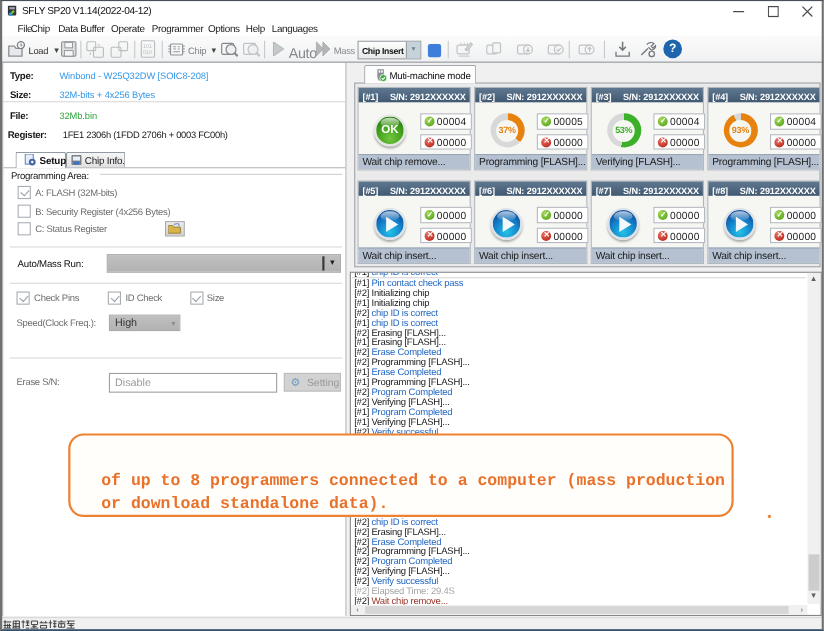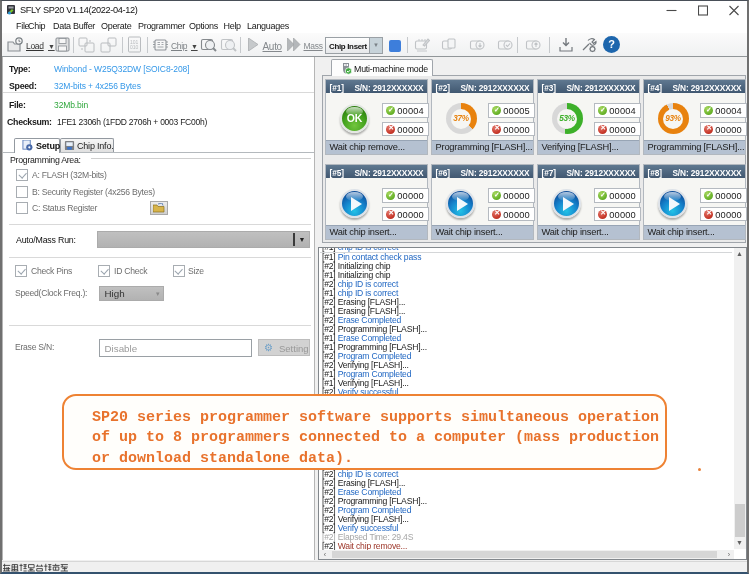--- a/index.html
+++ b/index.html
@@ -6,21 +6,21 @@
 html,body { width:749px; height:574px; overflow:hidden; }
 body { font-family:"Liberation Sans", sans-serif; background:#f0f0f0; position:relative; }
 .abs { position:absolute; }
 #winborder { left:0; top:0; width:749px; height:574px; border-left:2px solid #707070; border-right:2px solid #707070; border-bottom:2px solid #34526e; border-top:1.2px solid #494f58; z-index:50; pointer-events:none; }
 #titlebar { left:0; top:0; width:749px; height:20px; background:#ffffff; z-index:5; }
 #titletext { left:20px; top:5px; font-size:9.2px; color:#111; letter-spacing:-0.35px; }
 #menubar { left:0; top:20px; width:749px; height:13px; background:#ffffff; z-index:5; }
 .mi { position:absolute; top:1px; font-size:9px; color:#1a1a1a; letter-spacing:-0.3px; }
 #toolbar { left:0; top:33px; width:749px; height:24px; background:linear-gradient(#fbfbfb,#f0f1f2); border-bottom:1px solid #919699; z-index:5; }
 .tbsep { position:absolute; top:4px; width:1px; height:16px; background:#c6c9cc; }
-.tbtext { position:absolute; font-size:9px; color:#444; top:8px; letter-spacing:-0.3px;text-decoration:underline; }
+.tbtext { position:absolute; font-size:9px; color:#444; top:8px; letter-spacing:-0.3px; }
 #leftpanel { left:2px; top:57px; width:313px; height:503px; background:#ffffff; border-right:1px solid #b5b5b5; border-left:1px solid #b5b5b5; z-index:4; }
 .lbl { position:absolute; font-size:8.8px; color:#1a1a1a; font-weight:bold; letter-spacing:-0.3px; }
 .val { position:absolute; font-size:8.5px; letter-spacing:-0.1px; }
 .grayl { position:absolute; font-size:8.6px; color:#6d6d6d; letter-spacing:-0.25px; }
 .sepline { position:absolute; height:1px; background:#d9d9d9; }
 .cb { position:absolute; width:12px; height:12px; background:#fff; border:1px solid #a8adb2; }
 .cb.checked:after { content:""; position:absolute; left:1.5px; top:2px; width:6px; height:3.5px; border-left:1.6px solid #9aa4ae; border-bottom:1.6px solid #9aa4ae; transform:rotate(-48deg); }
 .combod { position:absolute; background:linear-gradient(#c0c0c0,#b2b2b2); border:1px solid #ababab; color:#555; font-size:9.8px; }
 .tabA { position:absolute; background:#fff; border:1px solid #9399a0; border-bottom:none; border-radius:2px 2px 0 0; z-index:2;}
 .tabB { position:absolute; background:linear-gradient(#f6f6f6,#e0e0e0); border:1px solid #9399a0; border-bottom:none; border-radius:2px 2px 0 0; }
@@ -30,21 +30,21 @@
 .chead { position:absolute; left:0; top:0; width:101px; height:13px; background:linear-gradient(#5f7890,#415871); color:#fff; font-size:8.3px; font-weight:bold; letter-spacing:-0.1px; }
 .cfoot { position:absolute; left:0; bottom:0; width:101px; height:14px; background:#b5c1d1; border-top:1px solid #98a5b5; color:#1a1a1a; font-size:9.3px; line-height:13px; padding-left:4px; white-space:nowrap; overflow:hidden; letter-spacing:-0.2px;}
 .cntbox { position:absolute; left:56.5px; width:46.5px; height:14.5px; background:#fff; border:1px solid #b5bac0; }
 .badge { position:absolute; left:3px; top:2px; width:9px; height:9px; border-radius:50%; }
 .badge.g { background:radial-gradient(circle at 35% 30%, #a8d85e, #6cb52d 60%, #4f9a14); }
 .badge.r { background:radial-gradient(circle at 35% 30%, #e2766a, #c93a2c 60%, #a62315); }
 .badge:after { position:absolute; color:#fff; font-size:7px; left:2px; top:-0.5px; font-weight:bold; }
 .badge.g:after { content:"\2713"; }
 .badge.r:after { content:"\2715"; left:2.2px; }
 .cnum { position:absolute; right:3.5px; top:2px; font-size:9.3px; color:#222; letter-spacing:0.2px; }
-.donut { position:absolute; left:14px; top:10px; width:31px; height:31px; border-radius:50%;font-style:italic; }
+.donut { position:absolute; left:14px; top:10px; width:31px; height:31px; border-radius:50%; }
 .donut .hole { position:absolute; left:5.5px; top:5.5px; width:20px; height:20px; border-radius:50%; background:#f6f6f3; text-align:center; font-size:8.2px; font-weight:bold; line-height:20px; letter-spacing:-0.3px; }
 .okbtn { position:absolute; left:14.5px; top:11px; width:29px; height:29px; border-radius:50%; background:radial-gradient(circle at 50% 78%, #72c53e, #43a21d 48%, #2d820e 78%, #226c08 100%); border:2px solid #e3e7e3; box-shadow:0 2px 2px rgba(0,0,0,0.3); color:#fff; font-weight:bold; font-size:10.5px; text-align:center; line-height:25px; }
 .okbtn:before { content:""; position:absolute; left:4px; top:1px; width:17px; height:9px; border-radius:50%; background:linear-gradient(rgba(255,255,255,0.75), rgba(255,255,255,0.05)); }
 .playbtn { position:absolute; left:14.5px; top:11px; width:29px; height:29px; border-radius:50%; background:radial-gradient(circle at 50% 80%, #22c2e6, #1583cc 45%, #0d4f9c 80%, #0a4088 100%); border:2px solid #dde2e8; box-shadow:0 2px 2px rgba(0,0,0,0.3); }
 .playbtn:after { content:""; position:absolute; left:8.5px; top:5.5px; border-left:11px solid #f2f8fc; border-top:7px solid transparent; border-bottom:7px solid transparent; }
 .playbtn:before { content:""; position:absolute; left:4px; top:1px; width:17px; height:9px; border-radius:50%; background:linear-gradient(rgba(255,255,255,0.7), rgba(255,255,255,0.05)); z-index:1; }
 #logbox { left:318px; top:247px; width:429px; height:313px; background:#fff; border:1px solid #82878c; z-index:4; overflow:hidden; }
 .ll { position:absolute; left:3px; height:9.06px; font-size:8.6px; line-height:9.2px; white-space:pre; letter-spacing:-0.2px; }
 .lb { color:#2268c3; } .lk { color:#1a1a1a; } .lg { color:#a6a6a6; } .lr { color:#9c3528; }
 .sbar { position:absolute; background:#f0f0f0; }
@@ -127,21 +127,21 @@
     </svg>
   <svg class="abs" style="left:220px;top:4px" width="17" height="16" viewBox="0 0 17 16" fill="none" stroke="#c0c3c6" stroke-width="1.1">
       <rect x="1.5" y="2.5" width="11" height="10" rx="1.5"></rect>
       <circle cx="10" cy="8" r="4.5" fill="#eef0f2"></circle>
       <path d="M13 11 L16 14" stroke-width="2"></path>
     </svg>
   <div class="tbsep" style="left:240px"></div>
   <svg class="abs" style="left:248px;top:5px" width="11" height="13" viewBox="0 0 11 13">
       <path d="M0.5 0 L10 6.5 L0.5 13 Z" fill="#c6c9cb" stroke="#a3a6a9" stroke-width="0.7"></path>
     </svg>
-  <span class="tbtext" style="left:262.5px;font-size:10px;color:#85898d">Auto</span>
+  <span class="tbtext" style="left:262.5px;font-size:13px;color:#85898d">Auto</span>
   <svg class="abs" style="left:287px;top:5px" width="14" height="13" viewBox="0 0 14 13">
       <path d="M0.5 0 L7 6.5 L0.5 13 Z" fill="#b4b7ba" stroke="#9a9da0" stroke-width="0.6"></path>
       <path d="M6.5 0 L13 6.5 L6.5 13 Z" fill="#b4b7ba" stroke="#9a9da0" stroke-width="0.6"></path>
     </svg>
   <span class="tbtext" style="left:303.5px;font-size:8.5px;color:#85898d">Mass</span>
   <div class="abs" style="left:325px;top:4px;width:58px;height:17px;background:linear-gradient(#fefefe,#e6e8ea);border:1px solid #9aa0a5;">
     <span style="position:absolute;left:3px;top:3.5px;font-size:7.9px;color:#111;font-weight:bold;letter-spacing:-0.3px;white-space:nowrap">Chip Insert</span>
     <div style="position:absolute;right:0;top:0;width:13px;height:15px;background:#c7d3da;border-left:1px solid #9aa0a5;text-align:center;font-size:6px;line-height:15px;color:#7b8288">▼</div>
   </div>
   <div class="abs" style="left:389px;top:7px;width:12px;height:12px;background:#3d7edb;border-radius:2px;"></div>
@@ -180,26 +180,26 @@
       <path d="M2 13 L8 7"></path>
       <path d="M7 3.5 C8.5 1.5 11.5 1 13.5 2.5 L11 5 L12.5 6.5 L15 4.5 C15.5 6.5 13 9 10.5 8 L8.5 6" stroke-width="1.1"></path>
       <circle cx="11.5" cy="12" r="2.4" stroke-width="1.1"></circle>
       <path d="M11.5 8.9 L11.5 9.7 M11.5 14.3 L11.5 15.1 M8.4 12 L9.2 12 M13.8 12 L14.6 12 M9.3 9.8 L9.9 10.4 M13.1 13.6 L13.7 14.2 M13.7 9.8 L13.1 10.4 M9.9 13.6 L9.3 14.2" stroke-width="0.9"></path>
     </svg>
   <div class="abs" style="left:603px;top:3px;width:17px;height:17px;background:#1d66ad;border-radius:50%;color:#fff;font-weight:bold;font-size:11px;text-align:center;line-height:17px;">?</div>
 </div>
 <div class="abs" id="leftpanel">
   <span class="lbl" style="left:6px;top:7px">Type:</span>
   <span class="val" style="left:51px;top:7px;color:#3598e8">Winbond - W25Q32DW [SOIC8-208]</span>
-  <span class="lbl" style="left:6px;top:24px">Speed:</span>
+  <span class="lbl" style="left:6px;top:24px">Size:</span>
   <span class="val" style="left:51px;top:24px;color:#3598e8">32M-bits + 4x256 Bytes</span>
   <div class="sepline" style="left:0;top:35px;width:311px"></div>
   <span class="lbl" style="left:6px;top:43px">File:</span>
   <span class="val" style="left:51px;top:43px;color:#2fa73c">32Mb.bin</span>
-  <span class="lbl" style="left:4px;top:60px">Checksum:</span>
+  <span class="lbl" style="left:4px;top:60px">Register:</span>
   <span class="val" style="left:54px;top:60px;color:#1a1a1a;letter-spacing:-0.25px">1FE1 2306h (1FDD 2706h + 0003 FC00h)</span>
   <div class="sepline" style="left:0;top:95px;width:311px;background:#b4b9bd;z-index:1"></div>
     <div class="tabA" style="left:11px;top:81px;width:46px;height:15px;"></div>
   <div class="tabB" style="left:57px;top:81px;width:54px;height:14px;"></div>
   <svg class="abs" style="left:19px;top:83px;z-index:3" width="11" height="11" viewBox="0 0 12 12">
       <rect x="1" y="0" width="8" height="10" fill="#e8eef8" stroke="#5a7cb8" stroke-width="1"></rect>
       <circle cx="8" cy="8" r="3.4" fill="#4668a8"></circle>
       <circle cx="8" cy="8" r="1.2" fill="#ffffff"></circle>
     </svg>
   <span class="abs" style="left:33px;top:83.5px;font-size:9px;font-weight:bold;color:#111;z-index:3;letter-spacing:-0.2px">Setup</span>
@@ -492,18 +492,17 @@
       <line x1="65.80000000000001" y1="5" x2="65.80000000000001" y2="9" stroke="#3a3a3a" stroke-width="1.1"></line>
       <line x1="72.10000000000001" y1="2" x2="81.10000000000001" y2="2" stroke="#3a3a3a" stroke-width="1.1"></line>
       <line x1="74.10000000000001" y1="2" x2="74.10000000000001" y2="5" stroke="#3a3a3a" stroke-width="1.1"></line>
       <line x1="72.10000000000001" y1="5" x2="81.10000000000001" y2="5" stroke="#3a3a3a" stroke-width="1.1"></line>
       <line x1="77.10000000000001" y1="5" x2="77.10000000000001" y2="10" stroke="#3a3a3a" stroke-width="1.1"></line>
       <line x1="74.10000000000001" y1="7" x2="80.10000000000001" y2="7" stroke="#3a3a3a" stroke-width="1.1"></line>
       <line x1="72.10000000000001" y1="10" x2="81.10000000000001" y2="10" stroke="#3a3a3a" stroke-width="1.1"></line>
     </svg>
   </div>
 <div class="abs" id="callout">
-  <div style="top:13px">SP20 series programmer software supports simultaneous operation</div>
   <div style="top:33.4px">of up to 8 programmers connected to a computer (mass production</div>
   <div style="top:53.8px">or download standalone data).</div>
 </div>
 <div class="abs" style="left:698px;top:468px;width:3px;height:3px;background:#e8823c;border-radius:50%;z-index:21"></div>
 <div class="abs" id="winborder"></div>
 
 </body></html>

